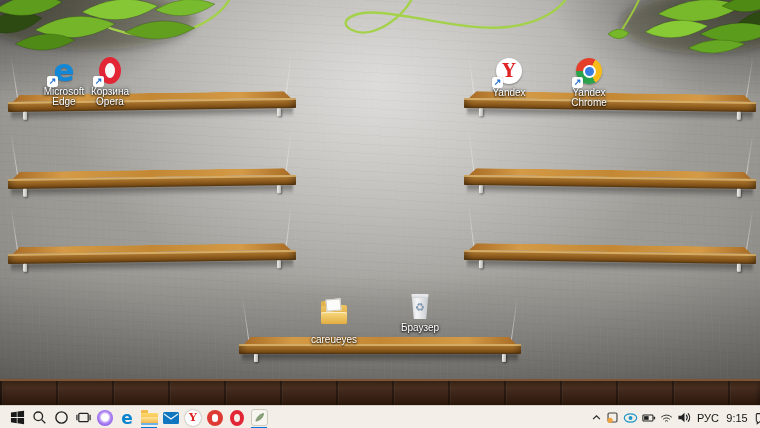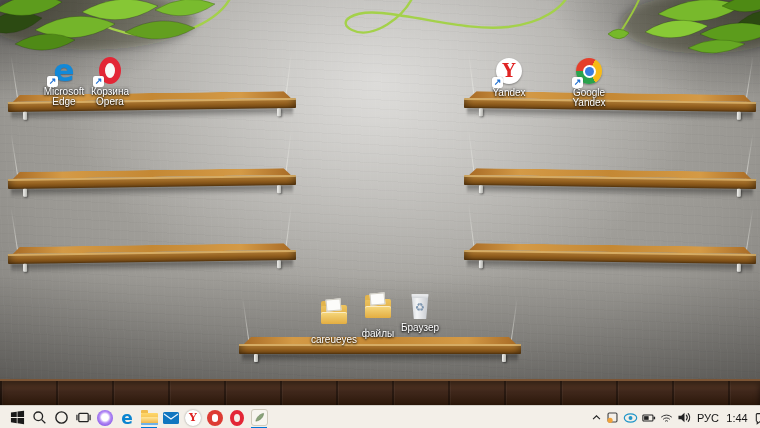--- a/index.html
+++ b/index.html
@@ -250,37 +250,29 @@
         <span class="ycircle">Y</span>
       <span class="sc">↗</span>
       </div>
     <div class="lbl">Yandex</div>
   </div>
   <div class="dicon" style="left:557px;top:57px">
     <div class="ic">
         <span class="chrome"></span>
       <span class="sc">↗</span>
       </div>
-    <div class="lbl">Google Yandex</div>
+    <div class="lbl">Yandex Chrome</div>
   </div>
   <div class="dicon" style="left:302px;top:297px">
     <div class="ic">
         <span class="folder">
           <i class="paper"></i>
         </span>
       </div>
     <div class="lbl">careueyes</div>
-  </div>
-  <div class="dicon" style="left:346px;top:291px">
-    <div class="ic">
-        <span class="folder">
-          <i class="paper"></i>
-        </span>
-      </div>
-    <div class="lbl">файлы</div>
   </div>
   <div class="dicon" style="left:388px;top:291px">
     <div class="ic">
         <span class="bin">
           <b>♻</b>
         </span>
       </div>
     <div class="lbl">Браузер</div>
   </div>
 
@@ -377,21 +369,21 @@
           <path d="M6.6 10.2 a2 2 0 0 1 2.8 0"></path>
         </svg>
       </div>
       <div class="titem" style="width:15px">
         <svg width="15" height="13" viewBox="0 0 16 14">
           <path d="M1.5 5H4.5L8 2V12L4.5 9H1.5z" fill="#222"></path>
           <path d="M10 4.5a4 4 0 0 1 0 5M12 2.8a6.8 6.8 0 0 1 0 8.4" fill="none" stroke="#222" stroke-width="1.2" stroke-linecap="round"></path>
         </svg>
       </div>
       <div class="titem ttxt" style="width:24px">РУС</div>
-      <div class="titem ttxt" style="width:26px">1:44</div>
+      <div class="titem ttxt" style="width:26px">9:15</div>
       <div class="titem" style="width:15px">
         <svg width="14" height="14" viewBox="0 0 16 16" fill="none" stroke="#222" stroke-width="1.2">
           <path d="M2.5 3h11a1 1 0 0 1 1 1v7a1 1 0 0 1-1 1H6l-3.5 2.6V12h-0a1 1 0 0 1-1-1V4a1 1 0 0 1 1-1z"></path>
         </svg>
       </div>
     </div>
   </div>
 
 </div>
 

